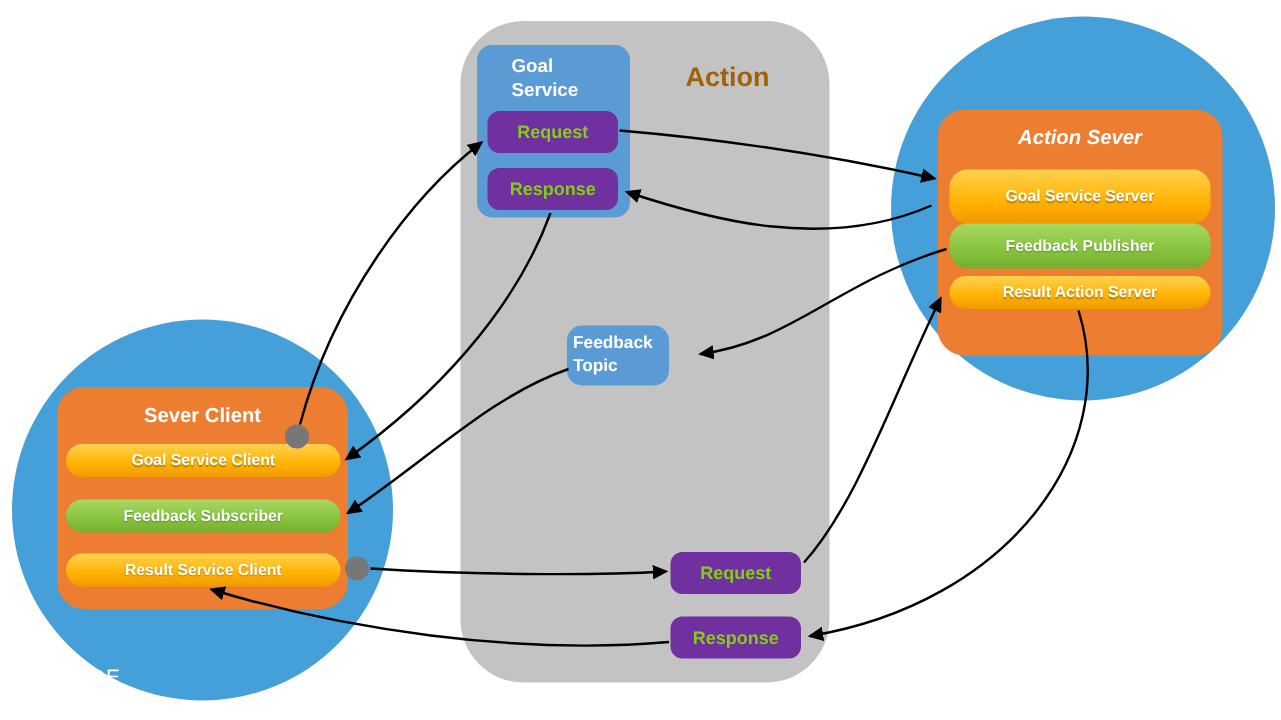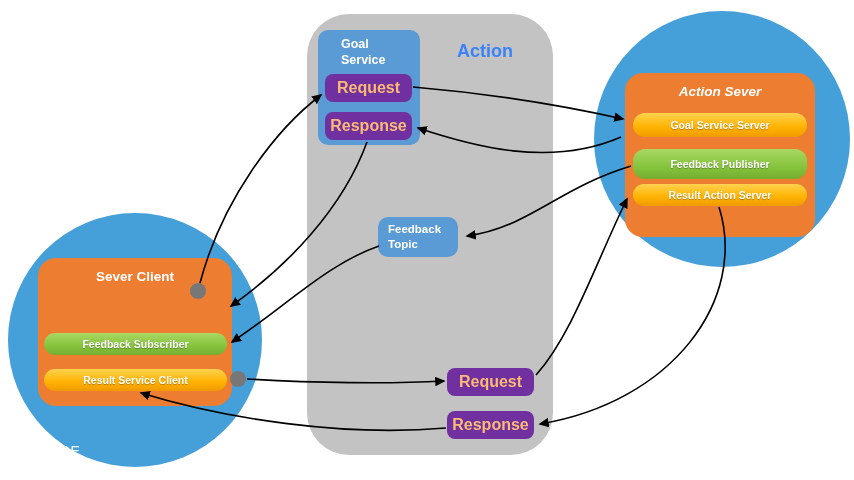--- a/index.html
+++ b/index.html
@@ -2,25 +2,25 @@
 <html style="--circle-blue: #459fd8; --panel-gray: #c3c3c3; --box-blue: #5b9bd5; --button-purple: #7030a0; --box-orange: #ed7d31; --pill-yellow: #ffb200; --pill-green: #86c33d; --dot-gray: #777777; --arrow: #000000;"><head>
 <meta charset="utf-8">
 <style>
   * { margin:0; padding:0; box-sizing:border-box; }
   html,body { background:#fff; }
   body { font-family:"Liberation Sans", sans-serif; }
   .canvas { position:relative; width:854px; height:480px; background:#fff; overflow:hidden; }
   .abs { position:absolute; }
   .circle { border-radius:50%; background:var(--circle-blue,#459fd8); }
   .panel { background:var(--panel-gray,#c3c3c3); border-radius:42px; }
-  .panel-title { font-weight:bold; color:#3b82f6; font-size:18px; text-align:center; }
+  .panel-title { font-weight:bold; color:#a16207; font-size:18px; text-align:center; }
   .bluebox { background:var(--box-blue,#5b9bd5); border-radius:10px; }
   .bluebox .lbl { color:#fff; font-weight:bold; text-align:left; line-height:1.3; }
-  .btn { background:var(--button-purple,#7030a0); border-radius:8px; color:#fdba74; font-weight:bold;
-         display:flex; align-items:center; justify-content:center; font-size:16px; }
+  .btn { background:var(--button-purple,#7030a0); border-radius:8px; color:#84cc16; font-weight:bold;
+         display:flex; align-items:center; justify-content:center; font-size:12px; }
   .orangebox { background:var(--box-orange,#ed7d31); border-radius:18px; }
   .box-title { font-weight:bold; color:#fff; font-size:13.5px; text-align:center; }
   .pill { border-radius:12px; color:#fff; font-weight:bold; font-size:10.5px;
           display:flex; align-items:center; justify-content:center;
           text-shadow:0 1px 1px rgba(0,0,0,.3); }
   .pill.yellow { background:linear-gradient(180deg,#ffd24f 0%, var(--pill-yellow,#ffb200) 60%, #f09a00 100%); }
   .pill.green  { background:linear-gradient(180deg,#a9d863 0%, var(--pill-green,#86c33d) 60%, #74ae2f 100%); }
   .node-label { color:#fff; font-weight:normal; font-size:14px; letter-spacing:.5px;margin-top:32px; }
   .dot { width:16px; height:16px; border-radius:50%; background:var(--dot-gray,#777777); }
   svg.arrows { position:absolute; left:0; top:0; pointer-events:none; }
@@ -36,37 +36,38 @@
 
   <div class="abs circle" style="left:8px; top:213px; width:254px; height:254px;"></div>
   <div class="abs node-label" style="left:38px; top:411px;">NODE</div>
 
   <div class="abs circle" style="left:594px; top:11px; width:256px; height:256px;"></div>
   <div class="abs node-label" style="left:760px; top:52px;">NODE</div>
 
   <div class="abs orangebox" style="left:38px; top:258px; width:194px; height:148px;">
     <div class="box-title" style="padding-top:11px;">Sever Client</div>
   </div>
+  <div class="abs pill yellow" style="left:44px; top:296px; width:183px; height:22px;">Goal Service Client</div>
   <div class="abs pill green" style="left:44px; top:333px; width:183px; height:22px;">Feedback Subscriber</div>
   <div class="abs pill yellow" style="left:44px; top:369px; width:183px; height:22px;">Result Service Client</div>
 
   <div class="abs orangebox" style="left:625px; top:73px; width:190px; height:164px;font-style:italic;">
     <div class="box-title" style="padding-top:11px;">Action Sever</div>
   </div>
-  <div class="abs pill yellow" style="left:633px; top:113px; width:174px; height:24px;">Goal Service Server</div>
+  <div class="abs pill yellow" style="left:633px; top:113px; width:174px; height:36px;">Goal Service Server</div>
   <div class="abs pill green" style="left:633px; top:149px; width:174px; height:30px;">Feedback Publisher</div>
   <div class="abs pill yellow" style="left:633px; top:184px; width:174px; height:22px;">Result Action Server</div>
 
   <div class="abs bluebox" style="left:318px; top:30px; width:102px; height:115px;">
     <div class="lbl" style="font-size:12.5px; padding-top:6px; width:56px; margin:0 auto;">Goal Service</div>
   </div>
   <div class="abs btn" style="left:325px; top:74px; width:87px; height:28px;">Request</div>
   <div class="abs btn" style="left:325px; top:112px; width:87px; height:28px;">Response</div>
 
-  <div class="abs bluebox" style="left:378px; top:217px; width:80px; height:40px; display:flex; align-items:center; justify-content:center;">
+  <div class="abs bluebox" style="left:378px; top:217px; width:68px; height:40px; display:flex; align-items:center; justify-content:center;">
     <div class="lbl" style="font-size:11.5px; width:60px;">Feedback Topic</div>
   </div>
 
   <div class="abs btn" style="left:447px; top:368px; width:87px; height:28px;">Request</div>
   <div class="abs btn" style="left:447px; top:411px; width:87px; height:28px;">Response</div>
 
   <div class="abs dot" style="left:190px; top:283px;"></div>
   <div class="abs dot" style="left:230px; top:371px;"></div>
 
   <svg class="arrows" width="854" height="480" viewBox="0 0 854 480">

